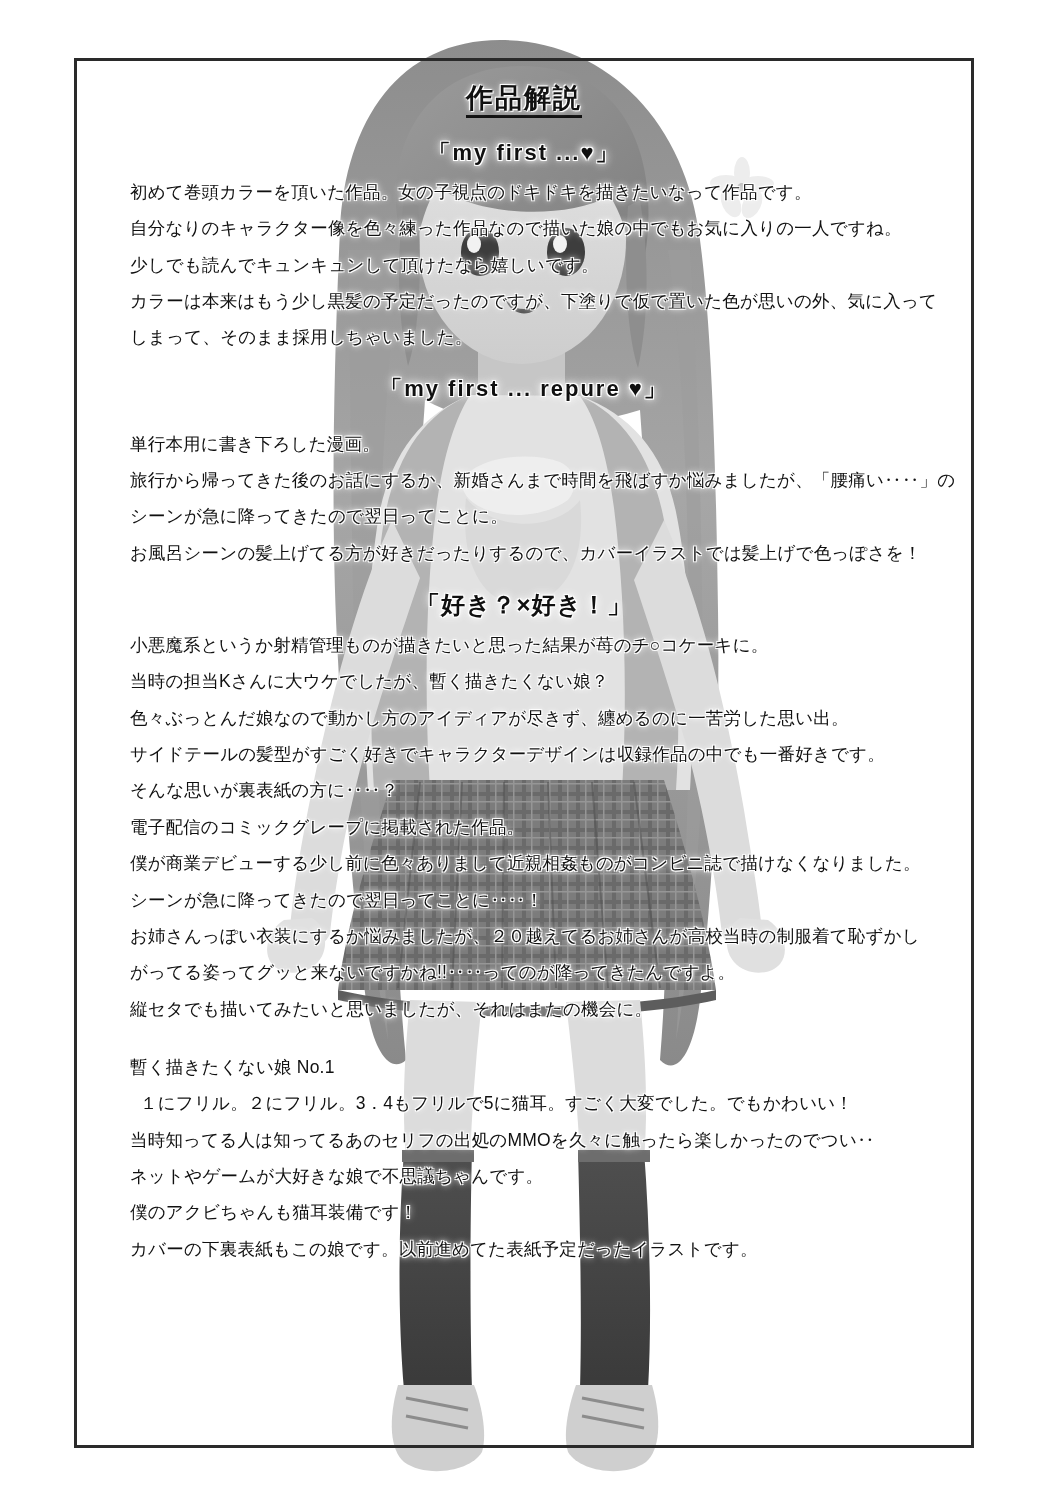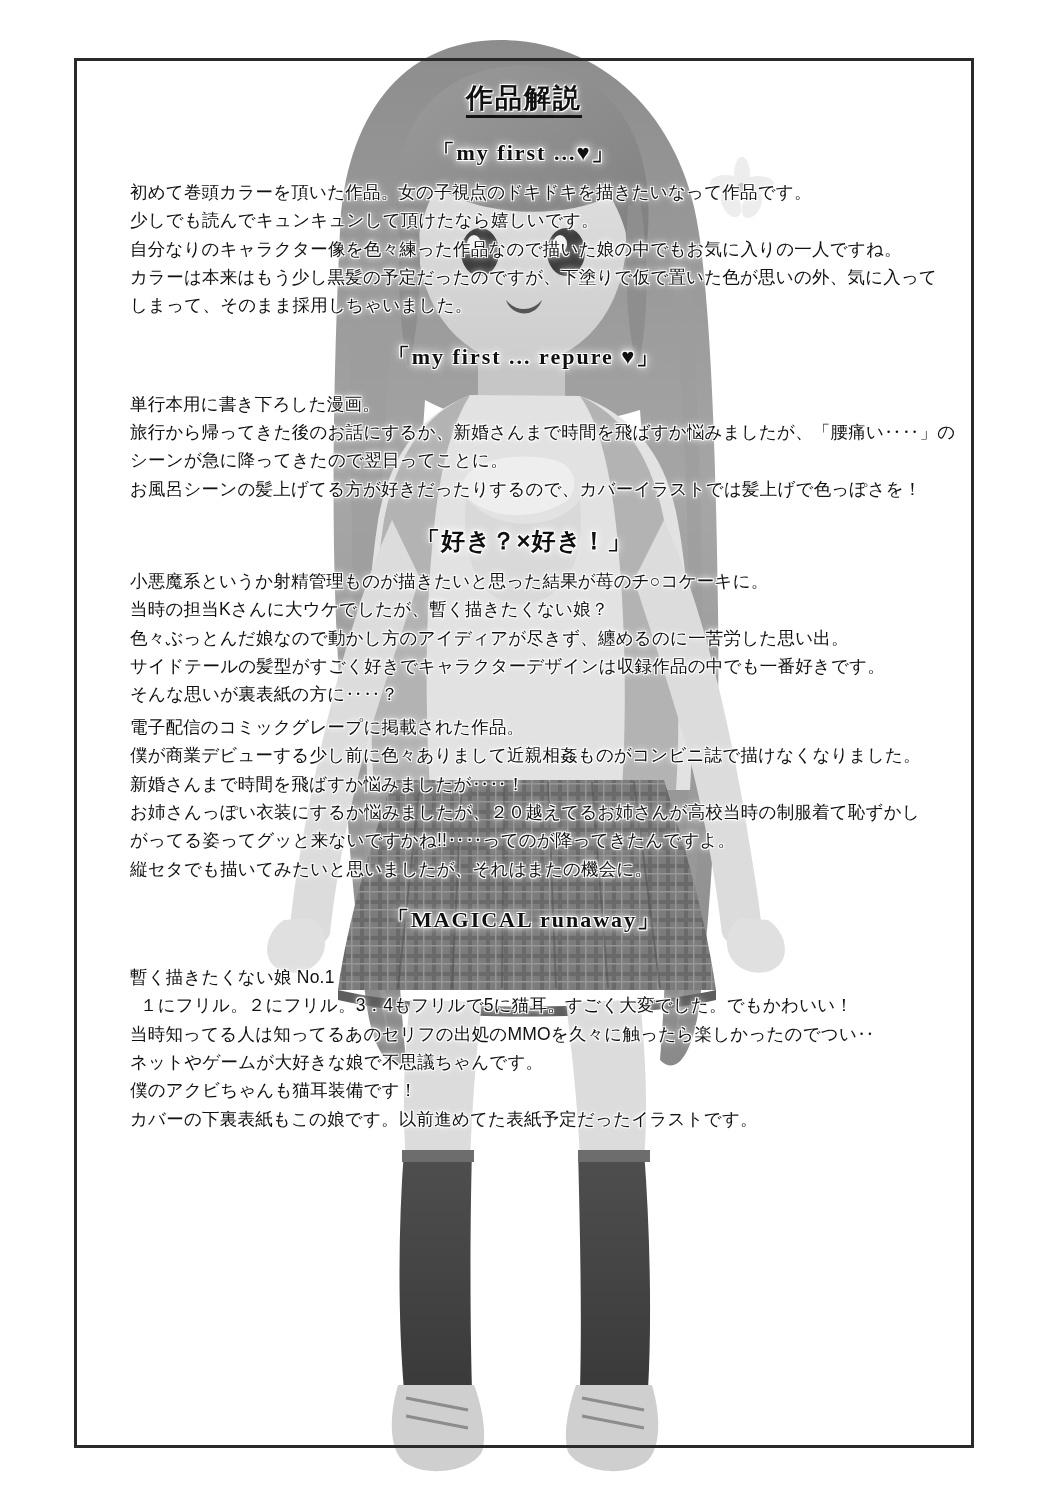--- a/index.html
+++ b/index.html
@@ -65,39 +65,40 @@
   .section { margin-bottom: 4px; }
 
   .sec-title {
     text-align: center;
     font-weight: bold;
     margin: 22px 0 10px 0;
     text-shadow: 0 0 4px #fff, 0 0 8px #fff, 0 0 12px #fff,
                  1px 1px 0 #fff, -1px -1px 0 #fff, 1px -1px 0 #fff, -1px 1px 0 #fff;
   }
   .sec-title.mono {
-    font-family: Liberation Serif, serif;
+    font-family: Liberation Sans, sans-serif;
     font-size: 22px;
     letter-spacing: 2px;
   }
   .sec-title.jp {
     font-size: 24px;
     letter-spacing: 1px;
   }
 
   .body-lines {
     font-size: 17.5px;
     line-height: 1.62;
     letter-spacing: 0.2px;
   }
   .body-lines .line {
     display: block;
     white-space: nowrap;
     text-shadow: 0 0 3px #fff, 0 0 6px #fff, 0 0 9px #fff,
                  1px 1px 0 #fff, -1px -1px 0 #fff, 1px -1px 0 #fff, -1px 1px 0 #fff;
+    margin-top: 8px;
   }
   .body-lines.indent .line { padding-left: 10px; }
   .body-lines .line.first { padding-left: 0; }
 
   .spacer-sm { height: 8px; }
   .spacer-md { height: 18px; }
 </style>
 </head>
 <body>
 
@@ -218,22 +219,22 @@
   <div class="content">
 
     <h1 class="doc-title">
       <span class="u">作品解説</span>
     </h1>
 
     <div class="section">
       <div class="sec-title mono">「my first ...♥」</div>
       <div class="body-lines">
         <span class="line">初めて巻頭カラーを頂いた作品。女の子視点のドキドキを描きたいなって作品です。</span>
+        <span class="line">自分なりのキャラクター像を色々練った作品なので描いた娘の中でもお気に入りの一人ですね。</span>
         <span class="line">少しでも読んでキュンキュンして頂けたなら嬉しいです。</span>
-        <span class="line">自分なりのキャラクター像を色々練った作品なので描いた娘の中でもお気に入りの一人ですね。</span>
         <span class="line">カラーは本来はもう少し黒髪の予定だったのですが、下塗りで仮で置いた色が思いの外、気に入って</span>
         <span class="line">しまって、そのまま採用しちゃいました。</span>
       </div>
     </div>
 
     <div class="section">
       <div class="sec-title mono">「my first ... repure ♥」</div>
       <div class="spacer-sm"></div>
       <div class="body-lines">
         <span class="line">単行本用に書き下ろした漫画。</span>
@@ -251,29 +252,28 @@
         <span class="line">色々ぶっとんだ娘なので動かし方のアイディアが尽きず、纏めるのに一苦労した思い出。</span>
         <span class="line">サイドテールの髪型がすごく好きでキャラクターデザインは収録作品の中でも一番好きです。</span>
         <span class="line">そんな思いが裏表紙の方に‥‥？</span>
       </div>
     </div>
 
     <div class="section">
       <div class="body-lines">
         <span class="line">電子配信のコミックグレープに掲載された作品。</span>
         <span class="line">僕が商業デビューする少し前に色々ありまして近親相姦ものがコンビニ誌で描けなくなりました。</span>
-        <span class="line">新婚さんまで時間を飛ばすか悩みましたが‥‥！</span>
+        <span class="line">シーンが急に降ってきたので翌日ってことに‥‥！</span>
         <span class="line">お姉さんっぽい衣装にするか悩みましたが、２０越えてるお姉さんが高校当時の制服着て恥ずかし</span>
         <span class="line">がってる姿ってグッと来ないですかね!!‥‥ってのが降ってきたんですよ。</span>
         <span class="line">縦セタでも描いてみたいと思いましたが、それはまたの機会に。</span>
       </div>
     </div>
 
     <div class="section">
-      <div class="sec-title mono">「MAGICAL runaway」</div>
       <div class="spacer-md"></div>
       <div class="body-lines indent">
         <span class="line first">暫く描きたくない娘 No.1</span>
         <span class="line">１にフリル。２にフリル。3．4もフリルで5に猫耳。すごく大変でした。でもかわいい！</span>
         <span class="line first">当時知ってる人は知ってるあのセリフの出処のMMOを久々に触ったら楽しかったのでつい‥</span>
         <span class="line first">ネットやゲームが大好きな娘で不思議ちゃんです。</span>
         <span class="line first">僕のアクビちゃんも猫耳装備です！</span>
         <span class="line first">カバーの下裏表紙もこの娘です。以前進めてた表紙予定だったイラストです。</span>
       </div>
     </div>

